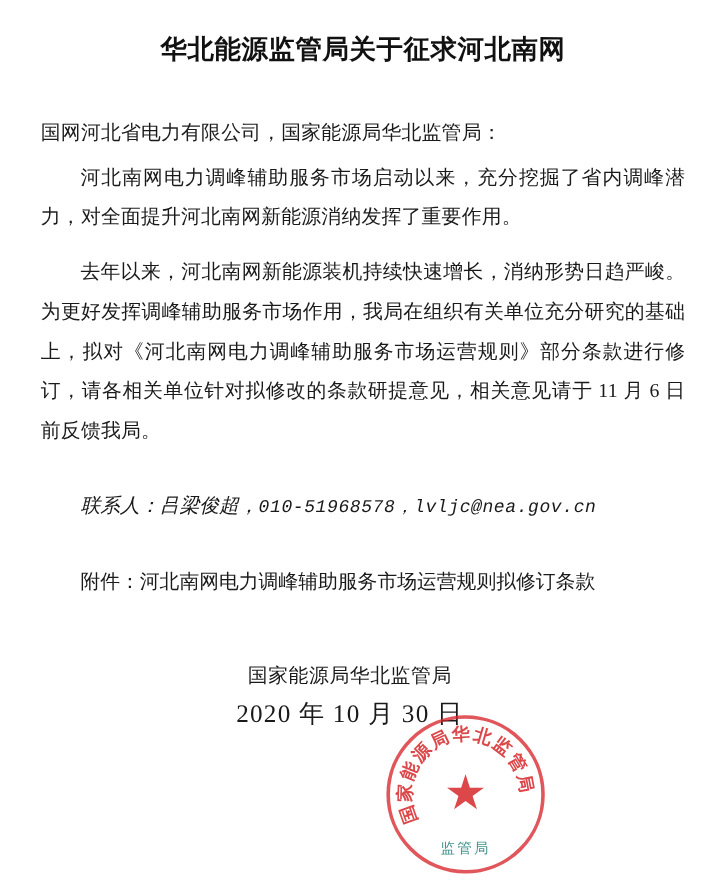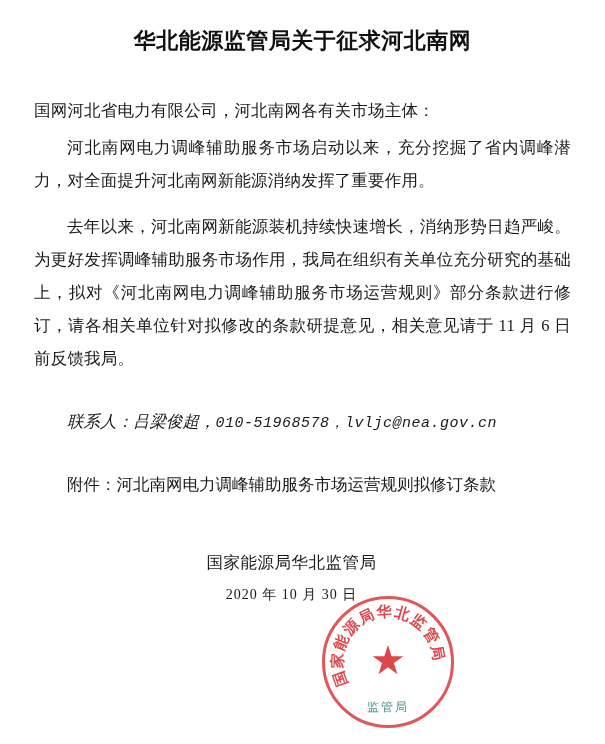--- a/index.html
+++ b/index.html
@@ -76,21 +76,21 @@
     text-align: center;
     padding-right: 22px;
     position: relative;
   }
   .sign-org {
     font-size: 16.5px;
     line-height: 32px;
     letter-spacing: 0.5px;
   }
   .sign-date {
-    font-size: 14px;
+    font-size: 21px;
     line-height: 32px;
     letter-spacing: 1px;
   }
   
   .seal {
     position: absolute;
     left: 322px;
     top: 596px;
     width: 132px;
     height: 132px;
@@ -143,21 +143,21 @@
 </head>
 <body>
 
 <div class="page">
 
   <div class="title">
     <span class="line">华北能源监管局关于征求河北南网</span>
   </div>
 
   <div class="body-text">
-    <p class="salutation">国网河北省电力有限公司，河北南网各有关市场主体：</p>
+    <p class="salutation">国网河北省电力有限公司，国家能源局华北监管局：</p>
     <p class="para">河北南网电力调峰辅助服务市场启动以来，充分挖掘了省内调峰潜力，对全面提升河北南网新能源消纳发挥了重要作用。</p>
     <p class="para">去年以来，河北南网新能源装机持续快速增长，消纳形势日趋严峻。为更好发挥调峰辅助服务市场作用，我局在组织有关单位充分研究的基础上，拟对《河北南网电力调峰辅助服务市场运营规则》部分条款进行修订，请各相关单位针对拟修改的条款研提意见，相关意见请于 11 月 6 日前反馈我局。</p>
   </div>
 
   <div class="contact">
     <span>联系人：</span><span>吕梁俊超，</span><span class="mono">010-51968578，lvljc@nea.gov.cn</span>
   </div>
 
   <div class="attachment">
     <span>附件：</span><span>河北南网电力调峰辅助服务市场运营规则拟修订条款</span>

